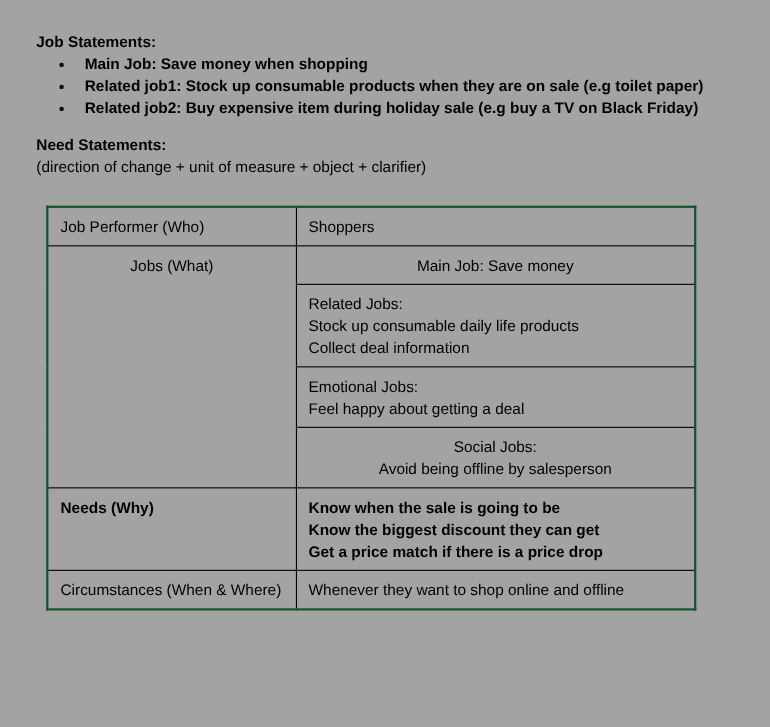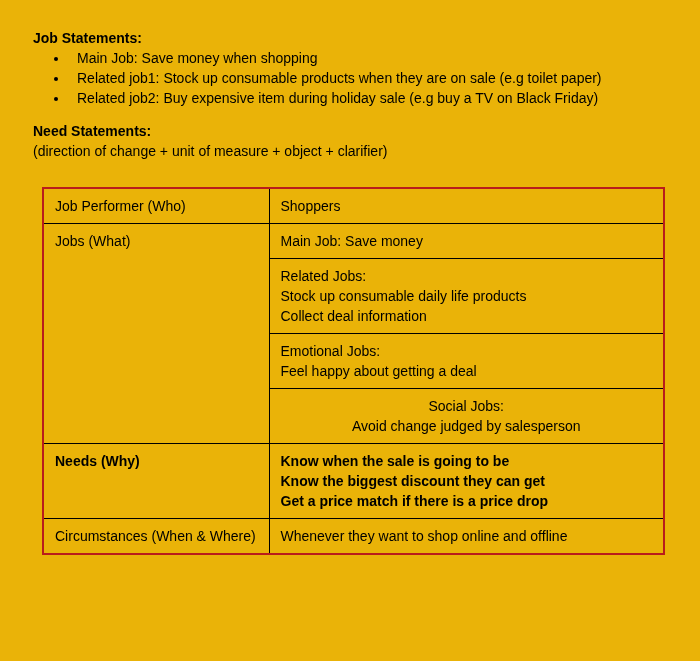--- a/index.html
+++ b/index.html
@@ -5,62 +5,63 @@
   html, body {
     margin: 0;
     padding: 0;
     background: #ffffff;
   }
   .page {
     position: relative;
     width: 700px;
     height: 661px;
     box-sizing: border-box;
-    background: #eab308;
+    background: #a3a3a3;
     color: #000000;
     font-family: "Liberation Sans", sans-serif;
     font-size: 14px;
     line-height: 20px;
     padding: 28px 20px 0 33px;
     overflow: hidden;
   }
   .section-title {
     font-weight: bold;
   }
   .statements-list {
     margin: 0;
     padding-left: 36px;
     list-style-type: disc;
   }
   .statements-list li {
     line-height: 20px;
     padding-left: 8px;
+    font-weight: bold;
   }
   .section-need {
     margin-top: 13px;
   }
   table.jtbd {
     border-collapse: collapse;
     margin: 26px 0 0 9px;
     table-layout: fixed;
-    border: 2px solid #b91c1c;
+    border: 2px solid #14532d;
     padding-left: 22px;
   }
   table.jtbd td {
     border: 1px solid #000000;
     vertical-align: top;
     box-sizing: border-box;
     padding: 7px 11px;
     font-size: 14px;
     line-height: 20px;
   }
   .col-label { width: 226px; }
-  .col-value { width: 395px; }
+  .col-value { width: 363px; }
   .row-performer td { height: 34px; }
-  .row-mainjob td { height: 35px; }
+  .row-mainjob td { height: 35px; text-align: center; }
   .row-related td { height: 73px; }
   .row-emotional td { height: 53px; }
   .row-social td { height: 54px; text-align: center; }
   .row-needs td { height: 75px; font-weight: bold; }
   .row-circumstances td { height: 32px; }
 </style>
 </head>
 <body>
 
 <div class="page">
@@ -100,21 +101,21 @@
       </tr>
       <tr class="row-emotional">
         <td class="col-value">
           <div>Emotional Jobs:</div>
           <div>Feel happy about getting a deal</div>
         </td>
       </tr>
       <tr class="row-social">
         <td class="col-value">
           <div>Social Jobs:</div>
-          <div>Avoid change judged by salesperson</div>
+          <div>Avoid being offline by salesperson</div>
         </td>
       </tr>
       <tr class="row-needs">
         <td class="col-label">Needs (Why)</td>
         <td class="col-value">
           <div>Know when the sale is going to be</div>
           <div>Know the biggest discount they can get</div>
           <div>Get a price match if there is a price drop</div>
         </td>
       </tr>

